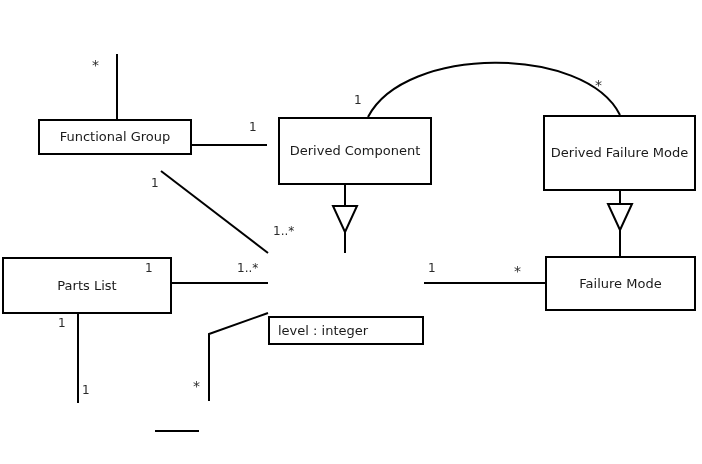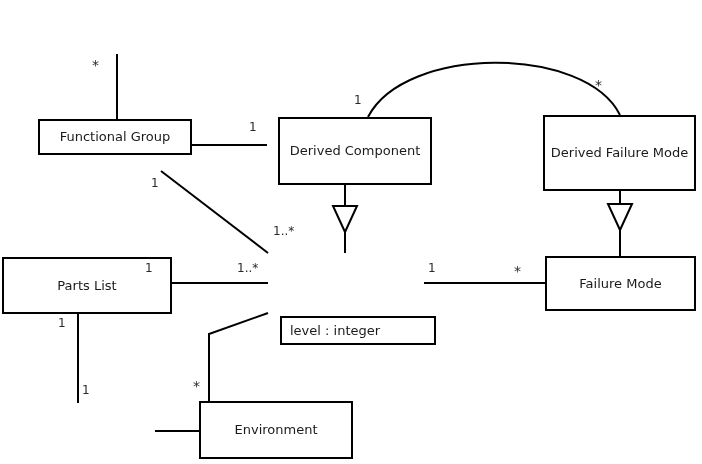--- a/index.html
+++ b/index.html
@@ -123,30 +123,27 @@
   </div>
 
   <div class="uml-class" style="left:543px; top:115px; width:153px; height:76px;">
     <div class="uml-name">Derived Failure Mode</div>
   </div>
 
   <div class="uml-class" style="left:2px; top:257px; width:170px; height:57px;">
     <div class="uml-name">Parts List</div>
   </div>
 
-  <div class="uml-compartment" style="left:268px; top:316px; width:156px; height:29px;margin-left:12px;">level : integer</div>
+  <div class="uml-compartment" style="left:268px; top:316px; width:156px; height:29px;">level : integer</div>
 
   <div class="uml-class" style="left:545px; top:256px; width:151px; height:55px;">
     <div class="uml-name">Failure Mode</div>
   </div>
 
 
-  <div class="uml-class" style="left:199px; top:401px; width:154px; height:58px;">
-    <div class="uml-name">Environment</div>
-  </div>
 
   <div class="mult mult-star" style="left:92px; top:60px;">*</div>
 
   <div class="mult" style="left:249px; top:120px;">1</div>
 
   <div class="mult" style="left:151px; top:176px;">1</div>
 
   <div class="mult" style="left:354px; top:93px;">1</div>
 
   <div class="mult mult-star" style="left:595px; top:80px;">*</div>

